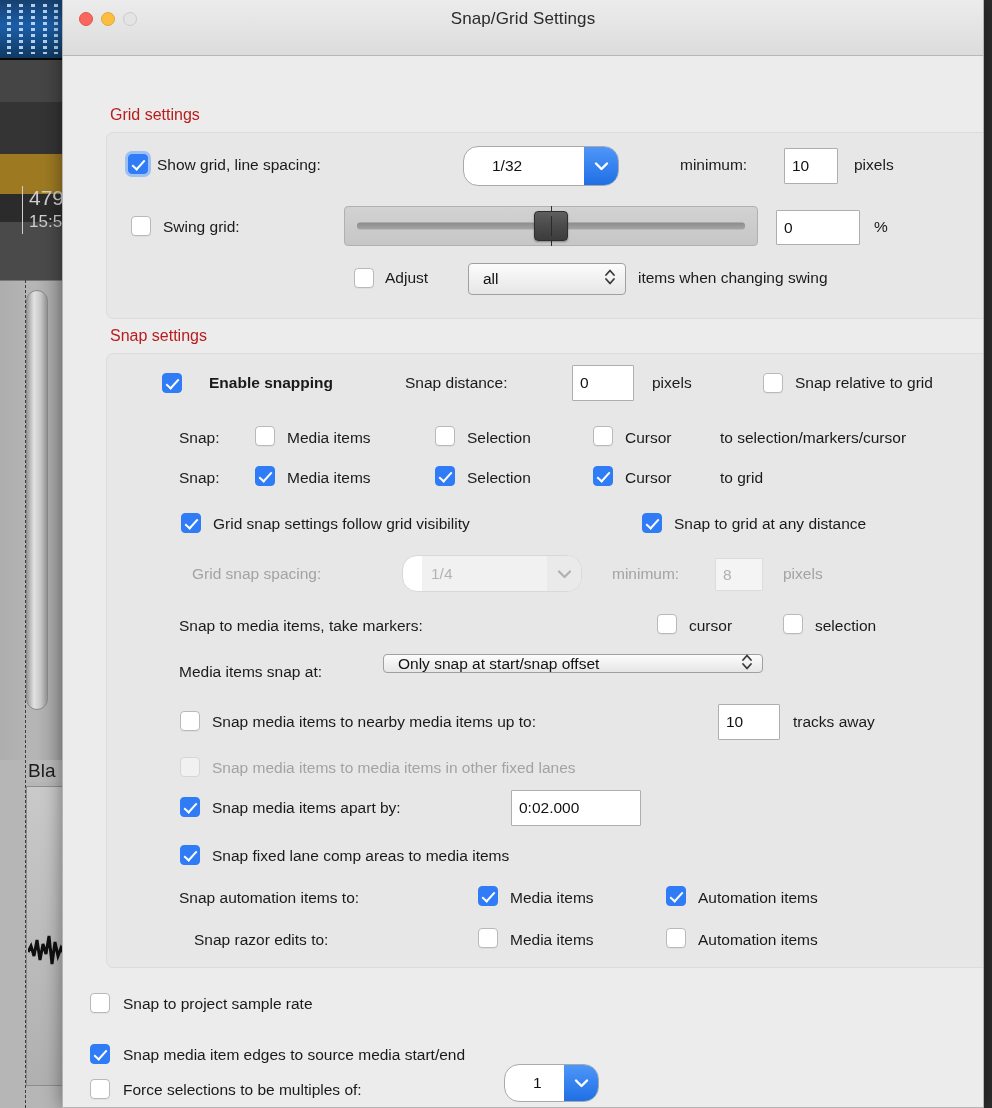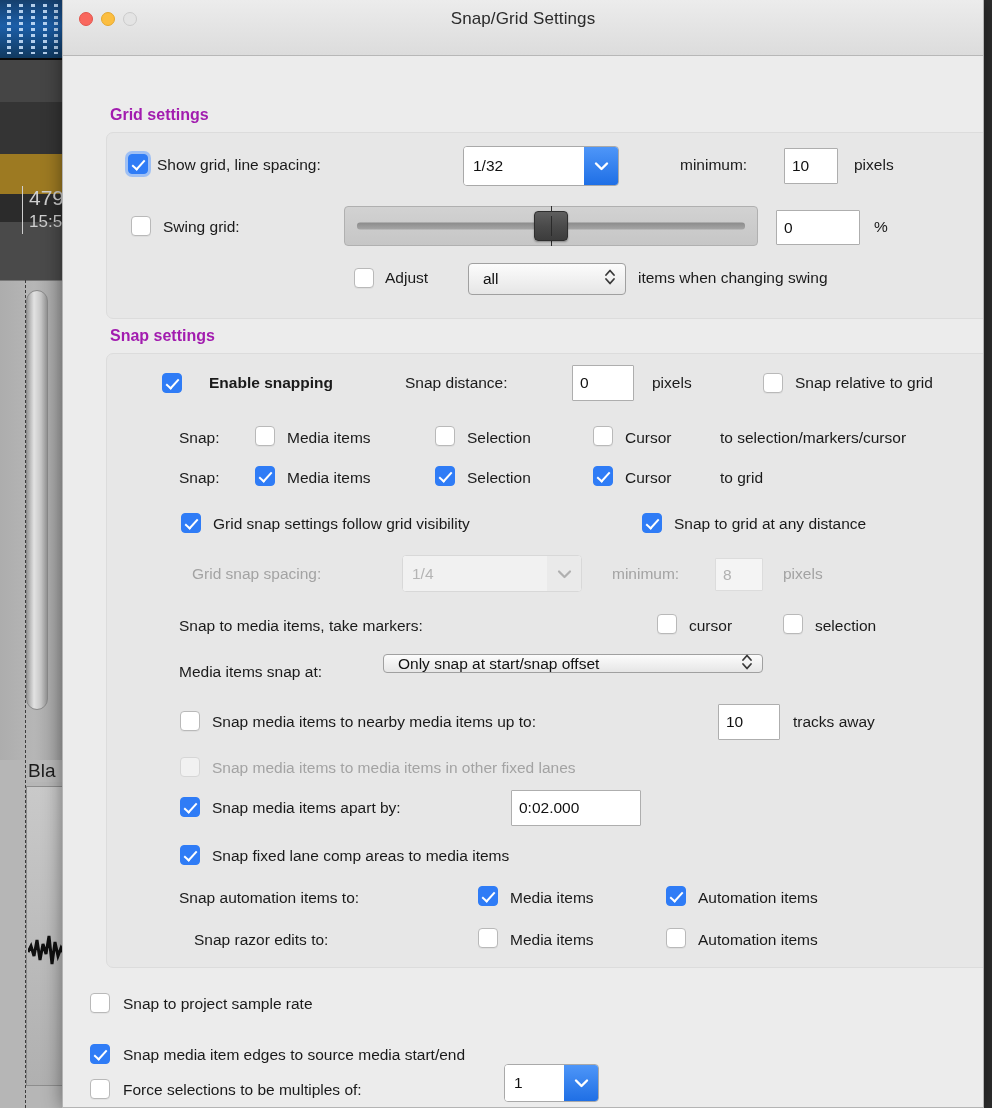--- a/index.html
+++ b/index.html
@@ -97,21 +97,21 @@
   .tl-dot.close { background: #f9675e; border: 1px solid #e2554c; }
   .tl-dot.min   { background: #fcbe40; border: 1px solid #e5a82e; }
   .tl-dot.zoom  { background: #e4e4e4; border: 1px solid #cbcbcb; }
 
   #content { position: relative; padding: 0; }
 
   
   .group { position: absolute; }
   .group > .glabel {
     position: absolute; left: 4px; top: -26px;
-    font-size: 16px; color: #a21caf; font-weight: bold;
+    font-size: 16px; color: #b91c1c;
   }
   .gbox {
     position: absolute; left: 0; top: 0; width: 100%; height: 100%;
     background: #e7e7e7; border: 1px solid #dcdcdc; border-radius: 7px;
   }
   .ginner { position: absolute; left: 0; top: 0; width: 100%; height: 100%; }
 
   
   .lbl { position: absolute; font-size: 15.5px; color: #1a1a1a; white-space: nowrap; }
   .lbl.dim { color: #a3a3a3; }
@@ -132,22 +132,23 @@
   .tf {
     position: absolute; background: #fff; border: 1px solid #aeaeae;
     font-size: 15.5px; color: #111; display: flex; align-items: center;
     padding-left: 7px; border-radius: 1px;
   }
   .tf.dis { background: #f4f4f4; border-color: #dcdcdc; color: #b0b0b0; }
 
   
   .combo {
     position: absolute; display: flex; align-items: stretch;
-    border: 1px solid #a9a9a9; border-radius: 4px; overflow: hidden;
+    border: 1px solid #a9a9a9; border-radius: 15px; overflow: hidden;
     background: #fff;
+    padding-left: 19px;
   }
   .combo .val {
     flex: 1; display: flex; align-items: center; padding-left: 9px;
     font-size: 15.5px; color: #111; background: #fff;
   }
   .combo .arrow {
     width: 34px; background: linear-gradient(180deg,#4e96f8,#1f6fe5);
     display: flex; align-items: center; justify-content: center;
   }
   .combo .arrow svg { display:block; }

